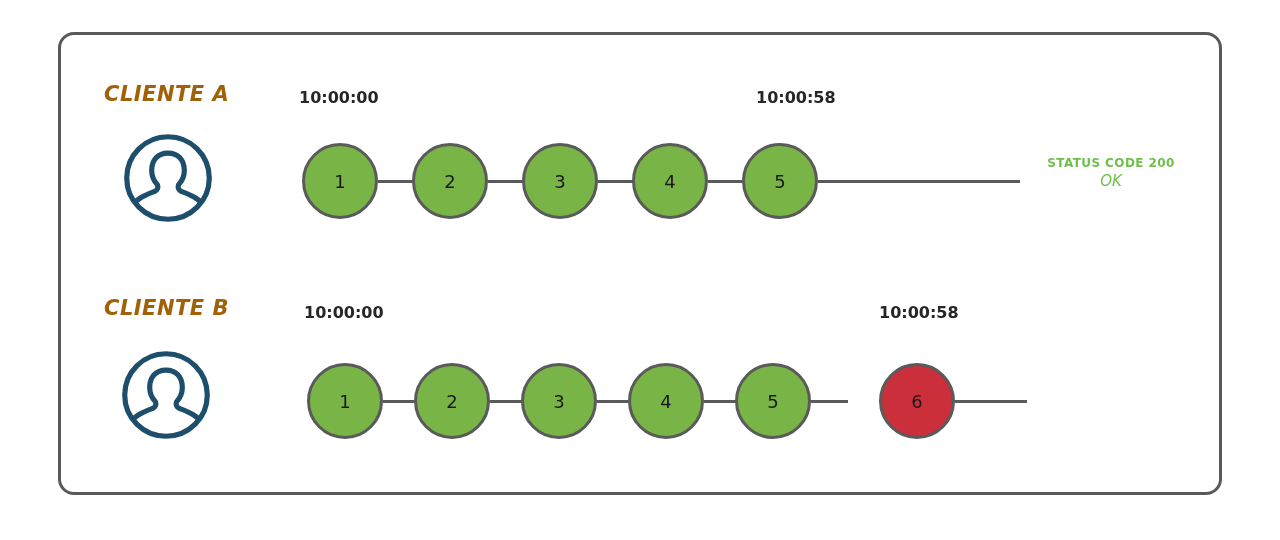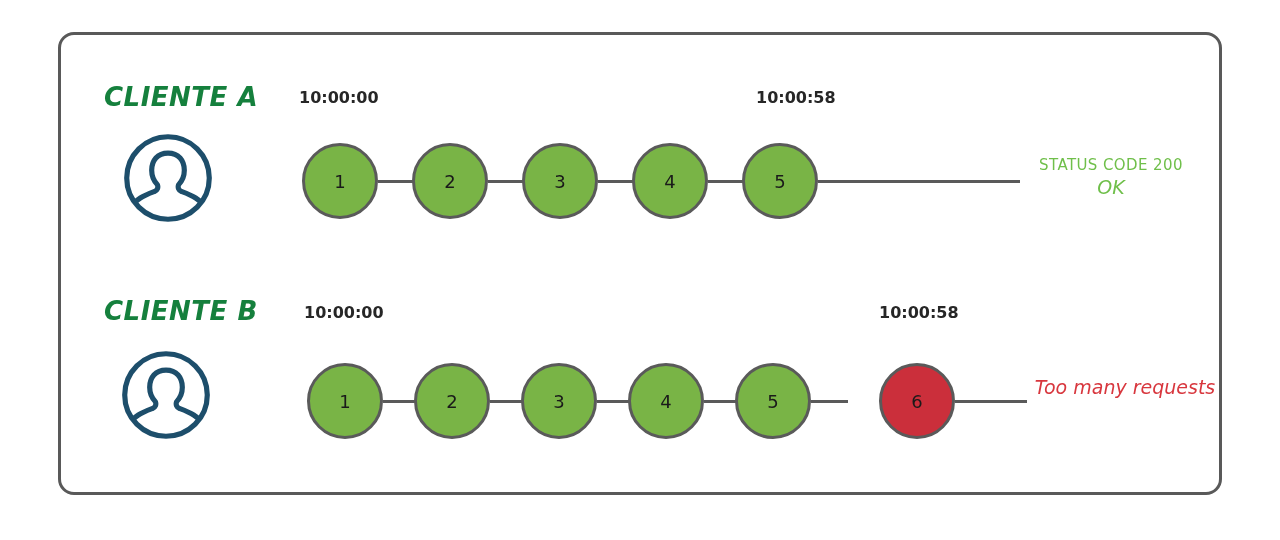--- a/index.html
+++ b/index.html
@@ -41,25 +41,25 @@
     left: 0;
     width: 100%;
   }
   .row-a { top: 0; }
   .row-b { top: 0; }
 
   
   .client-label {
     position: absolute;
     font-family: "DejaVu Sans", sans-serif;
-    font-size: 26px;
+    font-size: 21px;
     font-style: italic;
     font-weight: 600;
     letter-spacing: 0.5px;
-    color: #15803d;
+    color: #a16207;
     white-space: nowrap;
   }
   .client-label-a { left: 104px; top: 82px; }
   .client-label-b { left: 104px; top: 296px; }
 
   
   .avatar {
     position: absolute;
     width: 96px;
     height: 96px;
@@ -121,28 +121,28 @@
     position: absolute;
     text-align: center;
     white-space: nowrap;
     line-height: 1.25;
   }
   .status-a { left: 1026px; top: 156px; width: 170px; }
   .status-b { left: 1029px; top: 375px; width: 192px; }
 
   .status-code {
     font-family: "DejaVu Sans", sans-serif;
-    font-size: 15px;
-    font-weight: 400;
+    font-size: 12px;
+    font-weight: 700;
     letter-spacing: 0.4px;
     display: block;
   }
   .status-detail {
     font-family: "DejaVu Sans", sans-serif;
-    font-size: 19px;
+    font-size: 15px;
     font-style: italic;
     display: block;
     margin-top: 1px;
   }
   .status-ok .status-code,
   .status-ok .status-detail { color: #6FBF4A; }
   .status-err .status-code,
   .status-err .status-detail { color: #D8373E; }
 </style>
 </head>
@@ -254,17 +254,16 @@
       </div>
       <div class="node node-ok" style="left:735px; top:363px;">
         <span>5</span>
       </div>
       <div class="node node-fail" style="left:879px; top:363px;">
         <span>6</span>
       </div>
     </div>
 
     <div class="status status-b status-err">
-      <span class="status-detail">Too many requests</span>
     </div>
   </div>
 
 </div>
 
 </body></html>

